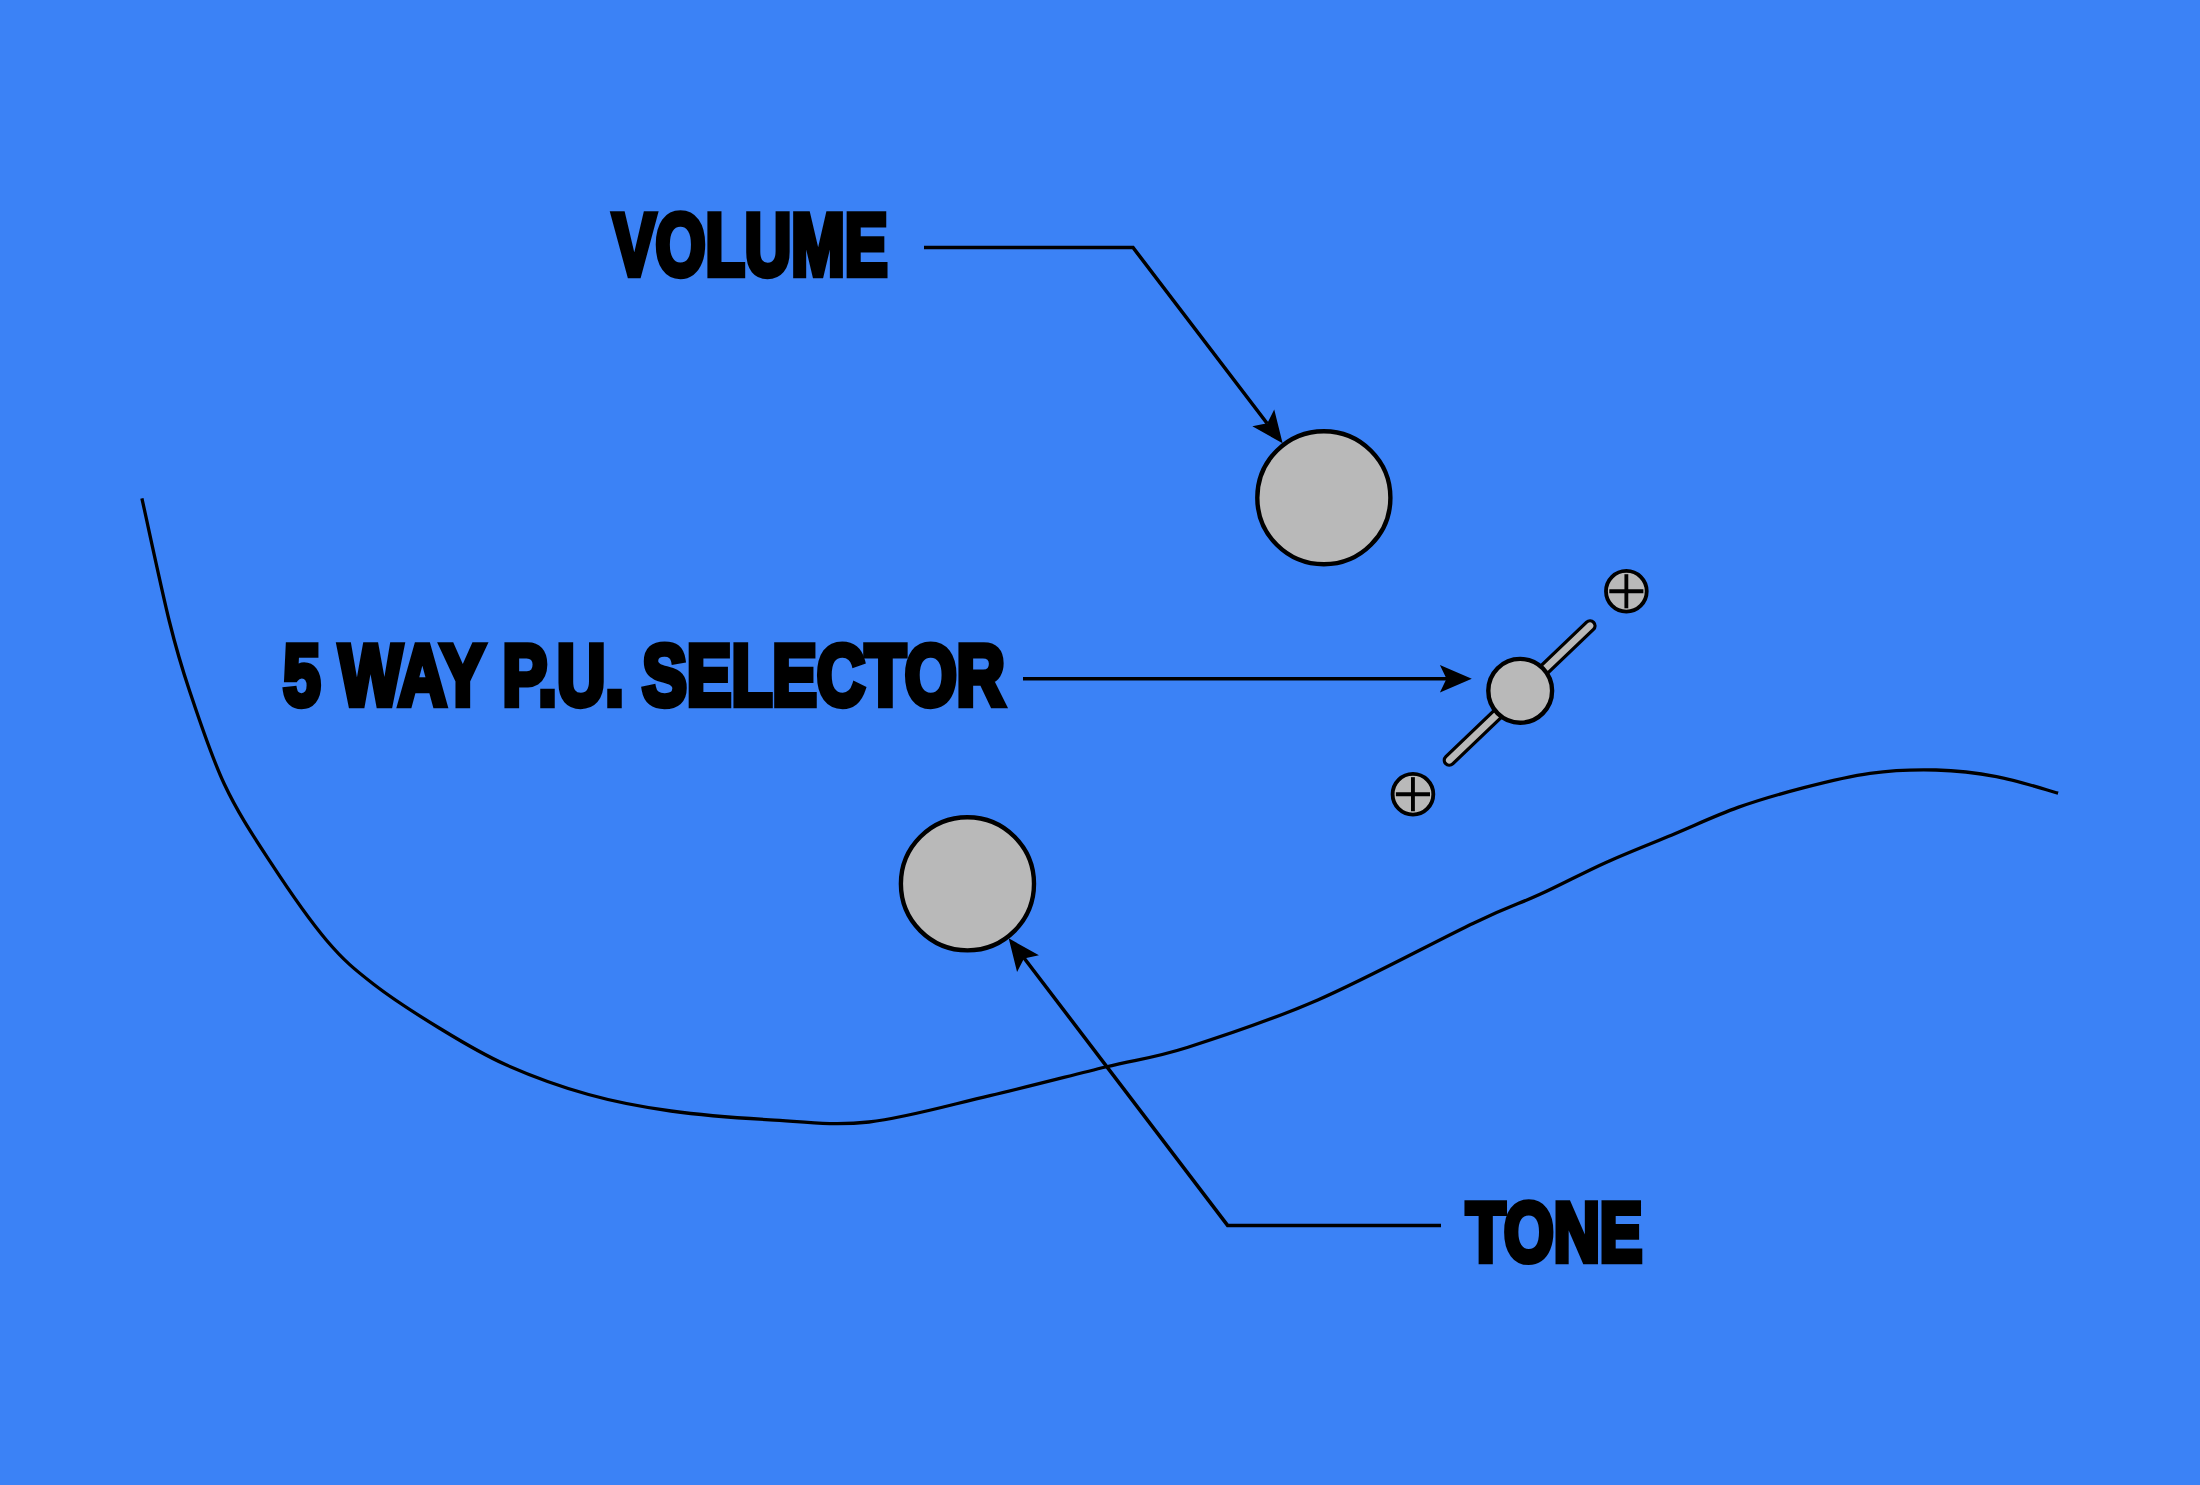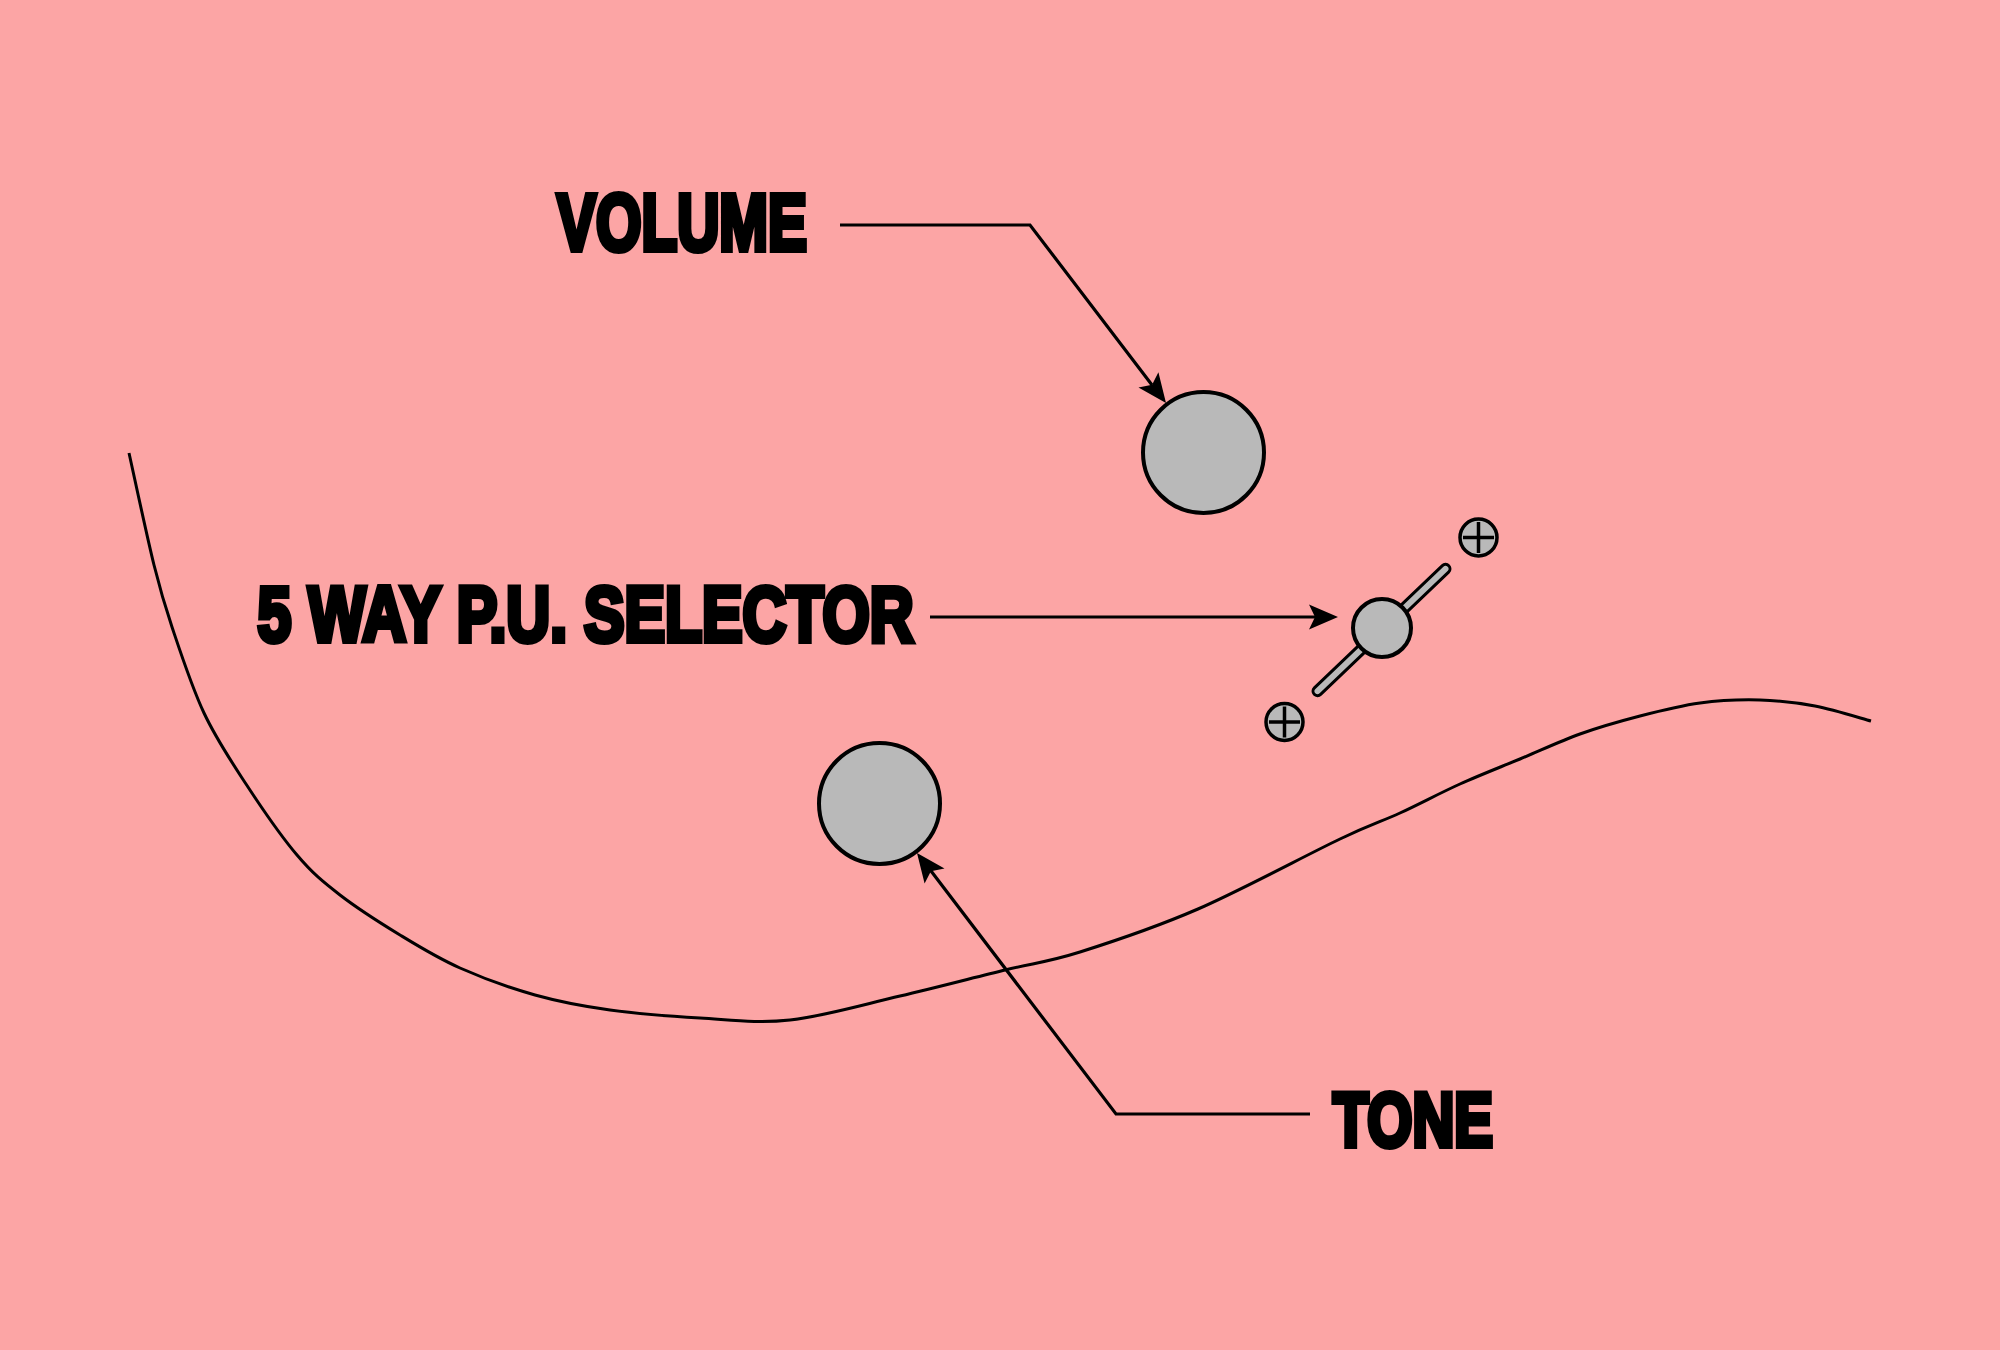--- a/index.html
+++ b/index.html
@@ -1,16 +1,16 @@
 <!DOCTYPE html>
 <html><head>
 <meta charset="utf-8">
 <style>
   html,body{margin:0;padding:0;background:#ffffff;}
-  .wrap{position:relative;width:2000px;height:1350px;background:#fca5a5;overflow:hidden;}
+  .wrap{position:relative;width:2000px;height:1350px;background:#3b82f6;overflow:hidden;}
   text{font-family:"Liberation Sans", sans-serif;font-weight:bold;}
 </style>
 </head>
 <body>
 <div class="wrap">
 <svg width="2000" height="1350" viewBox="0 0 2000 1350" xmlns="http://www.w3.org/2000/svg">
 
   <path id="curve" d="M129,453 C133.2,471.7 146.8,536.0 154,565 C161.2,594.0 163.7,602.3 172,627 C180.3,651.7 191.7,686.8 204,713 C216.3,739.2 230.5,760.3 246,784 C261.5,807.7 281.3,836.5 297,855 C312.7,873.5 322.8,881.7 340,895 C357.2,908.3 380.0,922.8 400,935 C420.0,947.2 437.5,958.0 460,968 C482.5,978.0 510.0,988.0 535,995 C560.0,1002.0 582.5,1006.2 610,1010 C637.5,1013.8 670.0,1016.3 700,1018 C730.0,1019.7 756.7,1023.7 790,1020 C823.3,1016.3 864.2,1004.3 900,996 C935.8,987.7 975.0,977.3 1005,970 C1035.0,962.7 1047.8,962.2 1080,952 C1112.2,941.8 1154.7,927.8 1198,909 C1241.3,890.2 1306.3,855.0 1340,839 C1373.7,823.0 1380.0,822.2 1400,813 C1420.0,803.8 1440.0,793.0 1460,784 C1480.0,775.0 1500.0,767.3 1520,759 C1540.0,750.7 1560.0,741.2 1580,734 C1600.0,726.8 1620.0,721.2 1640,716 C1660.0,710.8 1680.0,705.7 1700,703 C1720.0,700.3 1740.8,699.5 1760,700 C1779.2,700.5 1796.5,702.5 1815,706 C1833.5,709.5 1861.7,718.5 1871,721" fill="none" stroke="#000" stroke-width="3"></path>
 
   <path d="M840,225 L1030,225 L1152,385" fill="none" stroke="#000" stroke-width="3.2"></path>

